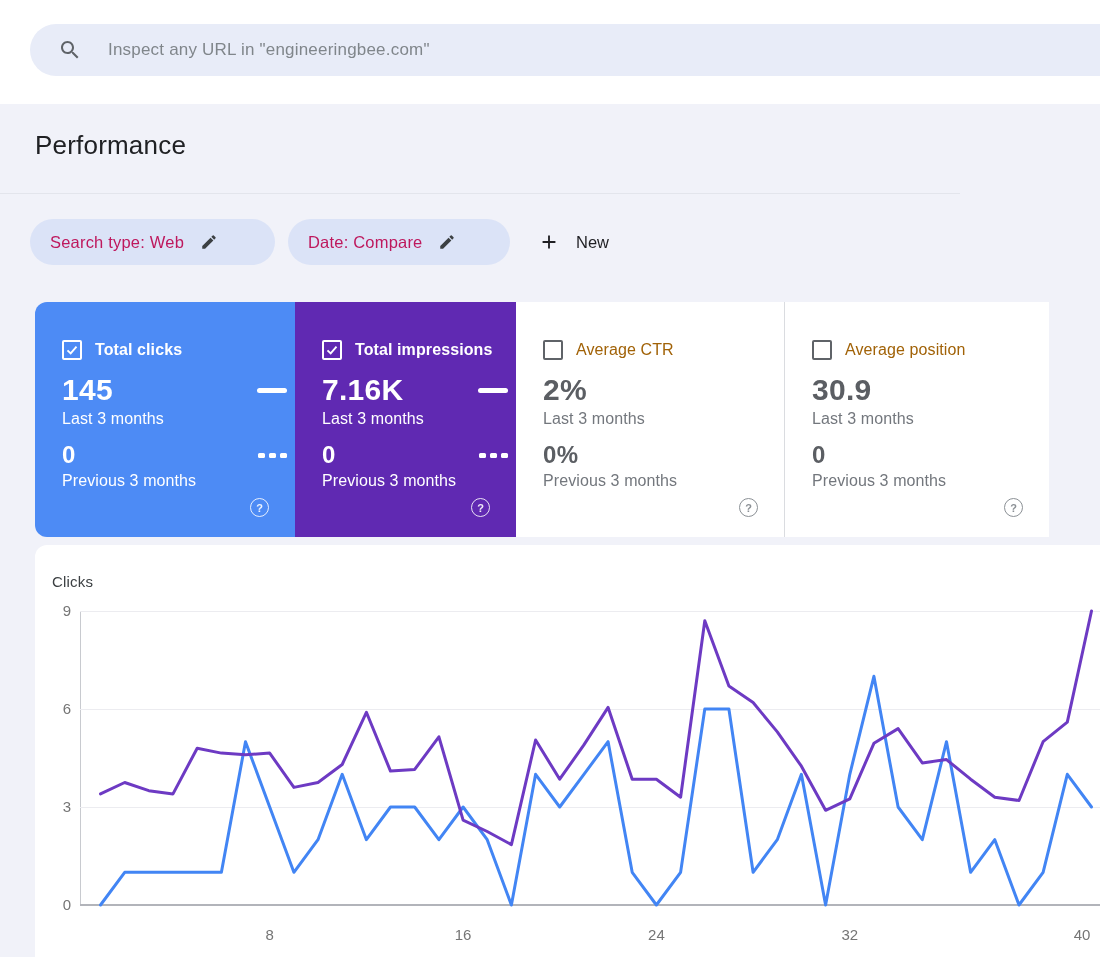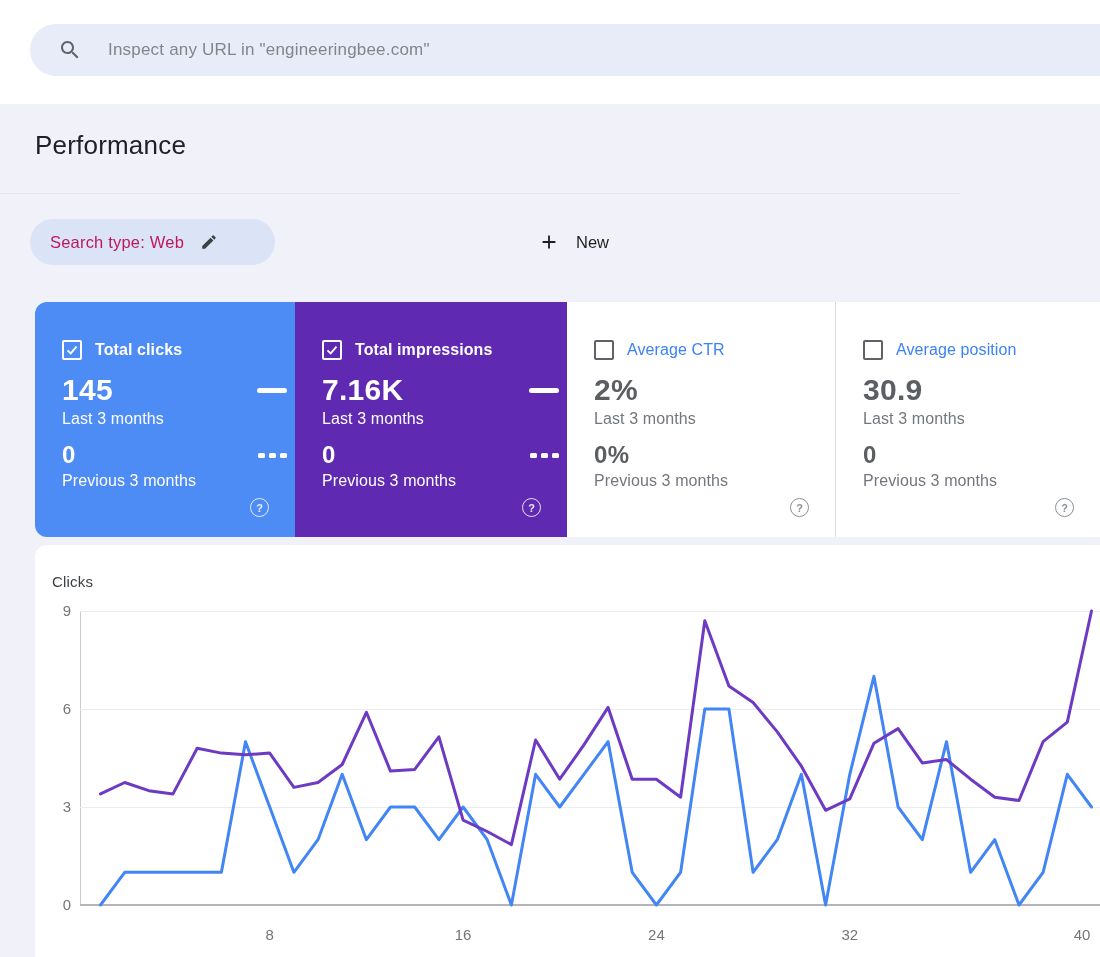--- a/index.html
+++ b/index.html
@@ -35,29 +35,29 @@
   .newbtn{position:absolute;left:538px;top:26px;height:46px;display:flex;align-items:center;cursor:pointer;}
   .newbtn .plus{display:inline-flex;}
   .newbtn .nlbl{margin-left:16px;font-size:16.5px;color:#1f1f23;}
   
   .cards{
     position:absolute;left:35px;top:302px;width:1065px;height:235px;display:flex;
     border-radius:12px 0 0 12px;overflow:hidden;
   }
   .card{position:relative;box-sizing:border-box;padding:38px 8px 0 27px;cursor:pointer;}
   .card.c0{width:260px;}
-  .card.c1{width:272px;}
+  .card.c1{width:221px;}
   .card.c2{width:268px;background:#ffffff;}
   .card.c3{width:265px;background:#ffffff;border-left:1px solid #dadce0;}
   .crow1{display:flex;align-items:center;height:20px;margin-bottom:13px;}
   .cb{width:16px;height:16px;border:2px solid #fff;border-radius:2px;display:inline-flex;
       align-items:center;justify-content:center;flex:0 0 auto;}
   .card.plain .cb{border-color:#5f6368;}
   .clabel{margin-left:13px;font-size:16px;font-weight:600;color:#fff;letter-spacing:.1px;}
-  .card.plain .clabel{color:#3b82f6;font-weight:500;}
+  .card.plain .clabel{color:#a16207;font-weight:500;}
   .vrow{display:flex;align-items:center;}
   .cval{font-size:30px;font-weight:700;color:#fff;letter-spacing:.3px;line-height:34px;}
   .cval2{font-size:24px;font-weight:700;color:#fff;letter-spacing:.3px;line-height:28px;}
   .card.plain .cval,.card.plain .cval2{color:#5b5e63;}
   .cper{font-size:16px;color:#fff;margin:3px 0 13px 0;letter-spacing:.1px;}
   .card.plain .cper{color:#73777d;}
   .marker{margin-left:auto;display:flex;align-items:center;}
   .mk-solid{width:30px;height:5px;background:#fff;border-radius:2.5px;}
   .mk-dashed i{display:inline-block;width:7px;height:5px;background:#fff;border-radius:1.5px;margin-left:4px;}
   .help{
@@ -103,20 +103,28 @@
 
   <section class="filters">
     <div class="chip chip1">
       <span class="clbl">Search type: Web</span>
       <span class="pencil">
         <svg width="18" height="18" viewBox="0 0 24 24">
             <path fill="#3c4043" d="M3 17.25V21h3.75L17.81 9.94l-3.75-3.75L3 17.25zM20.71 7.04c.39-.39.39-1.02 0-1.41l-2.34-2.34a.9959.9959 0 0 0-1.41 0l-1.83 1.83 3.75 3.75 1.83-1.83z"></path>
           </svg>
       </span>
     </div>
+    <div class="chip chip2">
+      <span class="clbl">Date: Compare</span>
+      <span class="pencil">
+        <svg width="18" height="18" viewBox="0 0 24 24">
+            <path fill="#3c4043" d="M3 17.25V21h3.75L17.81 9.94l-3.75-3.75L3 17.25zM20.71 7.04c.39-.39.39-1.02 0-1.41l-2.34-2.34a.9959.9959 0 0 0-1.41 0l-1.83 1.83 3.75 3.75 1.83-1.83z"></path>
+          </svg>
+      </span>
+    </div>
     <div class="newbtn">
       <span class="plus">
         <svg width="22" height="22" viewBox="0 0 24 24">
             <path fill="#1f1f23" d="M19 13h-6v6h-2v-6H5v-2h6V5h2v6h6v2z"></path>
           </svg>
       </span>
       <span class="nlbl">New</span>
     </div>
   </section>
 

